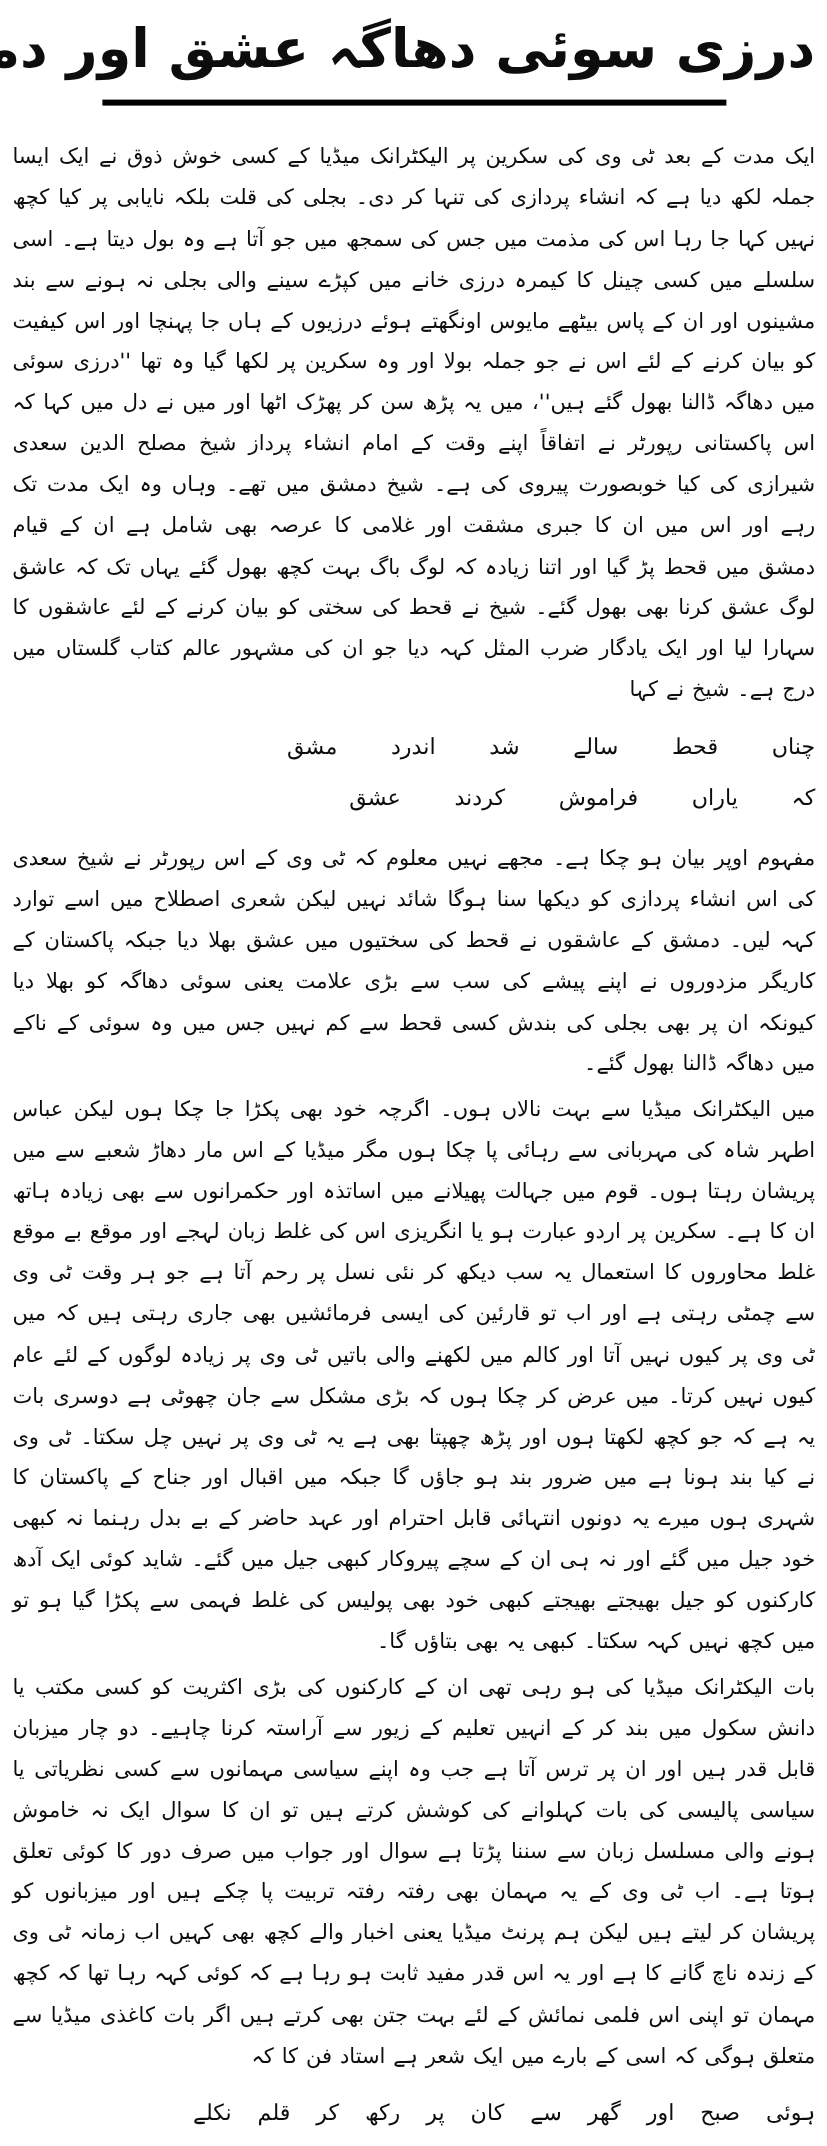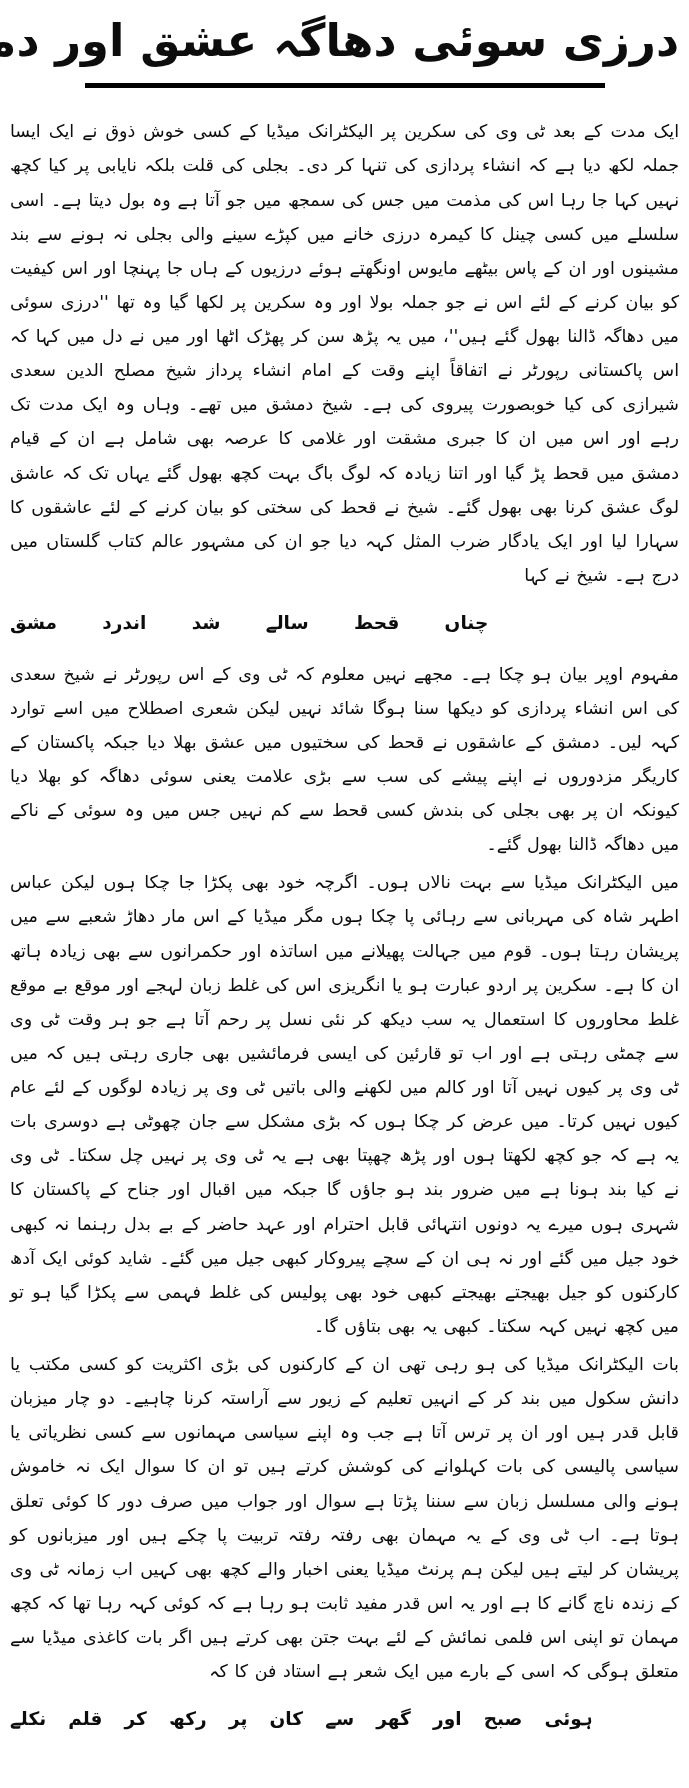--- a/index.html
+++ b/index.html
@@ -43,41 +43,42 @@
     font-size: 17.5px;
     line-height: 1.95;
     margin: 0 0 4px 0;
     word-spacing: 1px;
   }
   .verse-block {
     margin: 10px 0 12px 0;
   }
   .verse-line {
     direction: rtl;
-    text-align: left;
+    text-align: right;
     font-size: 18.5px;
-    font-weight: 700;
+    font-weight: 400;
     line-height: 2.3;
   }
   .verse-wide { word-spacing: 2.1em; }
   .verse-mid  { word-spacing: 0.85em; }
 </style>
 </head>
 <body>
 
 <div class="page">
 
   <h1 class="headline">درزی سوئی دھاگہ عشق اور دمشق</h1>
 
   <div class="divider"></div>
 
   <p class="para">ایک مدت کے بعد ٹی وی کی سکرین پر الیکٹرانک میڈیا کے کسی خوش ذوق نے ایک ایسا جملہ لکھ دیا ہے کہ انشاء پردازی کی تنہا کر دی۔ بجلی کی قلت بلکہ نایابی پر کیا کچھ نہیں کہا جا رہا اس کی مذمت میں جس کی سمجھ میں جو آتا ہے وہ بول دیتا ہے۔ اسی سلسلے میں کسی چینل کا کیمرہ درزی خانے میں کپڑے سینے والی بجلی نہ ہونے سے بند مشینوں اور ان کے پاس بیٹھے مایوس اونگھتے ہوئے درزیوں کے ہاں جا پہنچا اور اس کیفیت کو بیان کرنے کے لئے اس نے جو جملہ بولا اور وہ سکرین پر لکھا گیا وہ تھا ''درزی سوئی میں دھاگہ ڈالنا بھول گئے ہیں''، میں یہ پڑھ سن کر پھڑک اٹھا اور میں نے دل میں کہا کہ اس پاکستانی رپورٹر نے اتفاقاً اپنے وقت کے امام انشاء پرداز شیخ مصلح الدین سعدی شیرازی کی کیا خوبصورت پیروی کی ہے۔ شیخ دمشق میں تھے۔ وہاں وہ ایک مدت تک رہے اور اس میں ان کا جبری مشقت اور غلامی کا عرصہ بھی شامل ہے ان کے قیام دمشق میں قحط پڑ گیا اور اتنا زیادہ کہ لوگ باگ بہت کچھ بھول گئے یہاں تک کہ عاشق لوگ عشق کرنا بھی بھول گئے۔ شیخ نے قحط کی سختی کو بیان کرنے کے لئے عاشقوں کا سہارا لیا اور ایک یادگار ضرب المثل کہہ دیا جو ان کی مشہور عالم کتاب گلستاں میں درج ہے۔ شیخ نے کہا</p>
 
   <div class="verse-block">
     <div class="verse-line verse-wide">چناں قحط سالے شد اندرد مشق</div>
+    <div class="verse-line verse-wide">کہ یاراں فراموش کردند عشق</div>
   </div>
 
   <p class="para">مفہوم اوپر بیان ہو چکا ہے۔ مجھے نہیں معلوم کہ ٹی وی کے اس رپورٹر نے شیخ سعدی کی اس انشاء پردازی کو دیکھا سنا ہوگا شائد نہیں لیکن شعری اصطلاح میں اسے توارد کہہ لیں۔ دمشق کے عاشقوں نے قحط کی سختیوں میں عشق بھلا دیا جبکہ پاکستان کے کاریگر مزدوروں نے اپنے پیشے کی سب سے بڑی علامت یعنی سوئی دھاگہ کو بھلا دیا کیونکہ ان پر بھی بجلی کی بندش کسی قحط سے کم نہیں جس میں وہ سوئی کے ناکے میں دھاگہ ڈالنا بھول گئے۔</p>
 
   <p class="para">میں الیکٹرانک میڈیا سے بہت نالاں ہوں۔ اگرچہ خود بھی پکڑا جا چکا ہوں لیکن عباس اطہر شاہ کی مہربانی سے رہائی پا چکا ہوں مگر میڈیا کے اس مار دھاڑ شعبے سے میں پریشان رہتا ہوں۔ قوم میں جہالت پھیلانے میں اساتذہ اور حکمرانوں سے بھی زیادہ ہاتھ ان کا ہے۔ سکرین پر اردو عبارت ہو یا انگریزی اس کی غلط زبان لہجے اور موقع بے موقع غلط محاوروں کا استعمال یہ سب دیکھ کر نئی نسل پر رحم آتا ہے جو ہر وقت ٹی وی سے چمٹی رہتی ہے اور اب تو قارئین کی ایسی فرمائشیں بھی جاری رہتی ہیں کہ میں ٹی وی پر کیوں نہیں آتا اور کالم میں لکھنے والی باتیں ٹی وی پر زیادہ لوگوں کے لئے عام کیوں نہیں کرتا۔ میں عرض کر چکا ہوں کہ بڑی مشکل سے جان چھوٹی ہے دوسری بات یہ ہے کہ جو کچھ لکھتا ہوں اور پڑھ چھپتا بھی ہے یہ ٹی وی پر نہیں چل سکتا۔ ٹی وی نے کیا بند ہونا ہے میں ضرور بند ہو جاؤں گا جبکہ میں اقبال اور جناح کے پاکستان کا شہری ہوں میرے یہ دونوں انتہائی قابل احترام اور عہد حاضر کے بے بدل رہنما نہ کبھی خود جیل میں گئے اور نہ ہی ان کے سچے پیروکار کبھی جیل میں گئے۔ شاید کوئی ایک آدھ کارکنوں کو جیل بھیجتے بھیجتے کبھی خود بھی پولیس کی غلط فہمی سے پکڑا گیا ہو تو میں کچھ نہیں کہہ سکتا۔ کبھی یہ بھی بتاؤں گا۔</p>
 
   <p class="para">بات الیکٹرانک میڈیا کی ہو رہی تھی ان کے کارکنوں کی بڑی اکثریت کو کسی مکتب یا دانش سکول میں بند کر کے انہیں تعلیم کے زیور سے آراستہ کرنا چاہیے۔ دو چار میزبان قابل قدر ہیں اور ان پر ترس آتا ہے جب وہ اپنے سیاسی مہمانوں سے کسی نظریاتی یا سیاسی پالیسی کی بات کہلوانے کی کوشش کرتے ہیں تو ان کا سوال ایک نہ خاموش ہونے والی مسلسل زبان سے سننا پڑتا ہے سوال اور جواب میں صرف دور کا کوئی تعلق ہوتا ہے۔ اب ٹی وی کے یہ مہمان بھی رفتہ رفتہ تربیت پا چکے ہیں اور میزبانوں کو پریشان کر لیتے ہیں لیکن ہم پرنٹ میڈیا یعنی اخبار والے کچھ بھی کہیں اب زمانہ ٹی وی کے زندہ ناچ گانے کا ہے اور یہ اس قدر مفید ثابت ہو رہا ہے کہ کوئی کہہ رہا تھا کہ کچھ مہمان تو اپنی اس فلمی نمائش کے لئے بہت جتن بھی کرتے ہیں اگر بات کاغذی میڈیا سے متعلق ہوگی کہ اسی کے بارے میں ایک شعر ہے استاد فن کا کہ</p>
 
   <div class="verse-block">
     <div class="verse-line verse-mid">ہوئی صبح اور گھر سے کان پر رکھ کر قلم نکلے</div>

